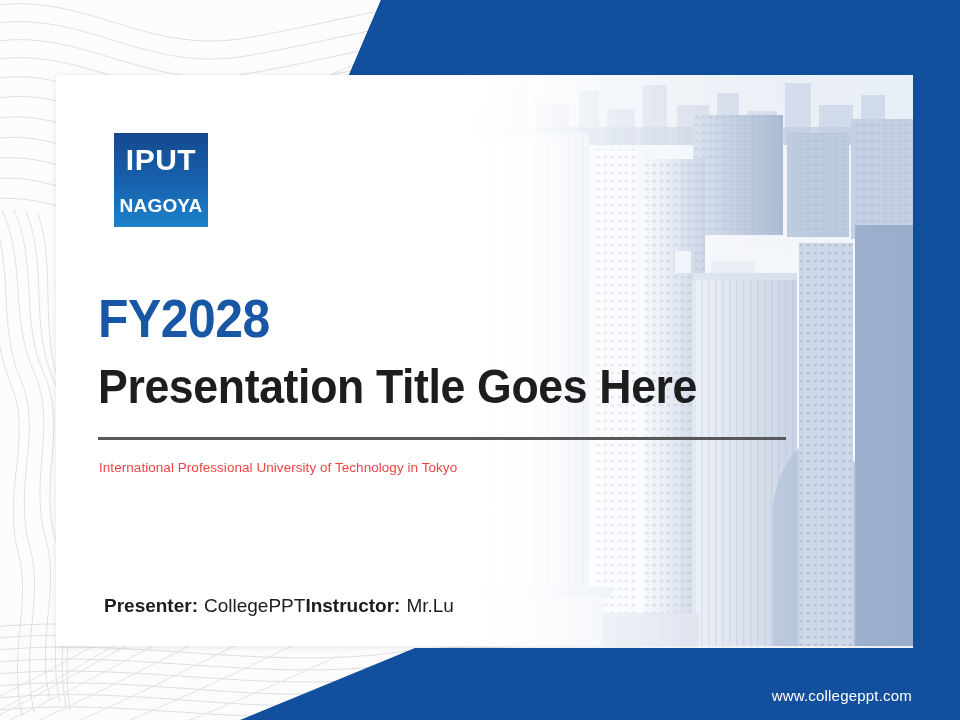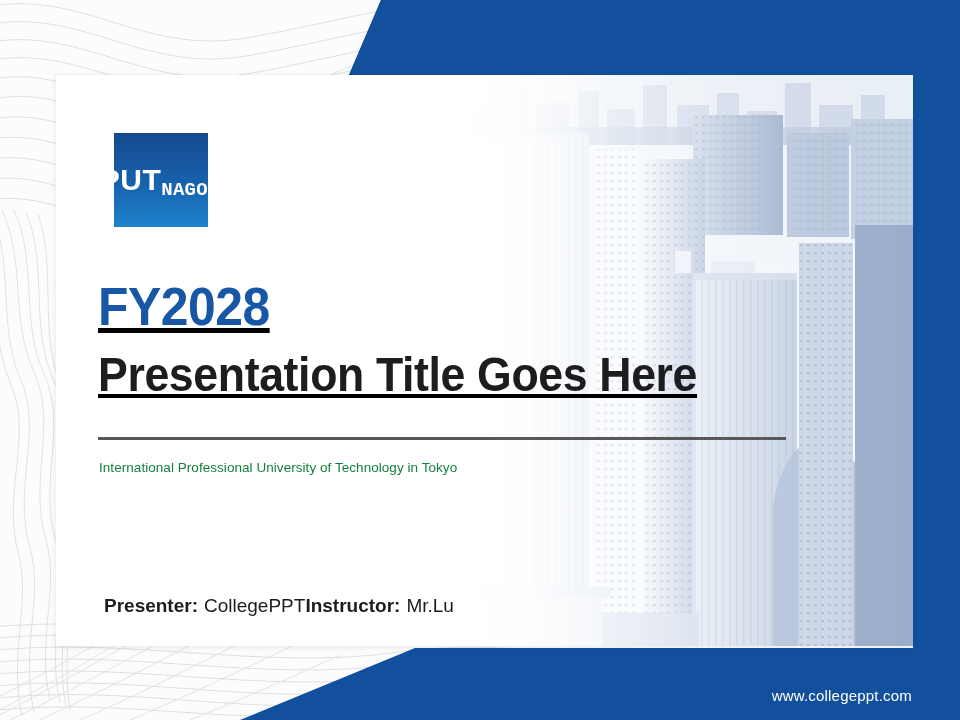--- a/index.html
+++ b/index.html
@@ -84,48 +84,47 @@
 
   
   .logo {
     position: absolute;
     left: 114px;
     top: 133px;
     width: 94px;
     height: 94px;
     background: linear-gradient(180deg, #15498E 0%, #1763AE 55%, #1E82CB 100%);
     display: flex;
-    flex-direction: row;
+    flex-direction: column;
     align-items: center;
     justify-content: center;
     line-height: 1;
   }
   .logo-main {
     color: #ffffff;
     font-size: 30px;
     font-weight: 700;
     letter-spacing: 0.5px;
     font-family: "Liberation Sans", sans-serif;
   }
   .logo-sub {
     color: #ffffff;
     font-size: 19px;
     font-weight: 700;
     letter-spacing: 0.2px;
     margin-top: 21px;
-    font-family: Liberation Mono, monospace;
+    font-family: Liberation Sans, sans-serif;
   }
 
   
   .headline {
     position: absolute;
     left: 98px;
-    top: 280px;
+    top: 292px;
     width: 720px;
-    text-decoration: underline;
   }
   .fy-line {
     color: #1757A5;
     font-size: 53px;
     font-weight: 700;
     letter-spacing: -0.5px;
     line-height: 1.0;
     font-family: "Liberation Sans Narrow", "Liberation Sans", sans-serif;
     transform: scaleX(0.94);
     transform-origin: left center;
@@ -148,21 +147,21 @@
     left: 98px;
     top: 437px;
     width: 688px;
     height: 3px;
     background: #58585a;
   }
   .subtitle {
     position: absolute;
     left: 99px;
     top: 460px;
-    color: #15803d;
+    color: #ef4444;
     font-size: 13.5px;
     font-weight: 400;
     letter-spacing: 0.05px;
     font-family: "Liberation Sans", sans-serif;
     white-space: nowrap;
   }
 
   
   .credits {
     position: absolute;

